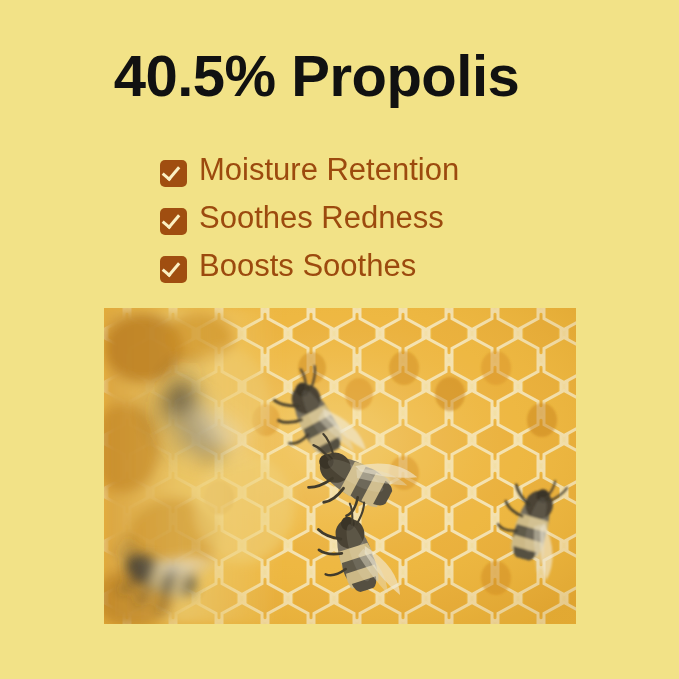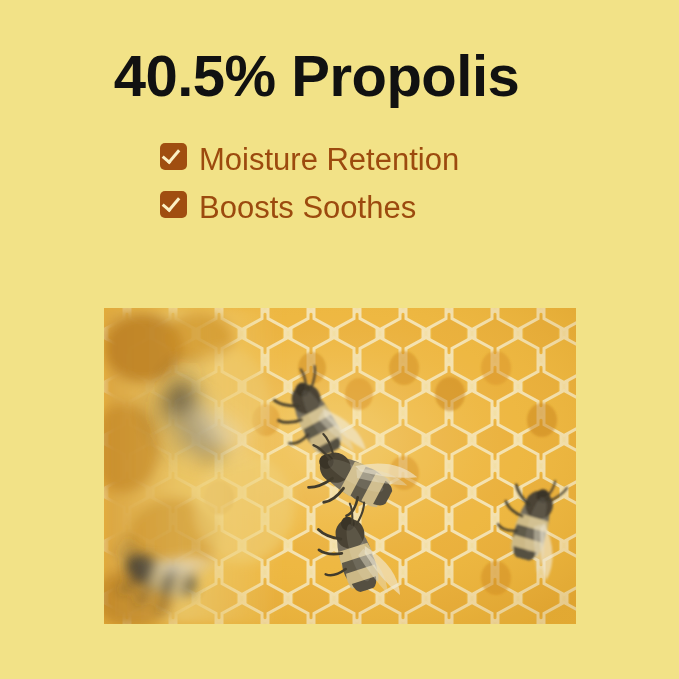--- a/index.html
+++ b/index.html
@@ -39,21 +39,21 @@
 
   
   .benefits {
     position: absolute;
     left: 160px;
     top: 143px;
     width: 420px;
   }
   .benefit-row {
     display: flex;
-    align-items: flex-start;
+    align-items: flex-end;
     height: 44px;
     margin-bottom: 4px;
   }
   .check-box {
     position: relative;
     flex: 0 0 auto;
     width: 27px;
     height: 27px;
     border-radius: 5px;
     background: #A04E10;
@@ -104,20 +104,26 @@
 
   <div class="benefits">
 
     <div class="benefit-row">
       <span class="check-box">
         <span class="tick"></span>
       </span>
       <span class="benefit-label">Moisture Retention</span>
     </div>
 
+    <div class="benefit-row">
+      <span class="check-box">
+        <span class="tick"></span>
+      </span>
+      <span class="benefit-label">Soothes Redness</span>
+    </div>
 
     <div class="benefit-row">
       <span class="check-box">
         <span class="tick"></span>
       </span>
       <span class="benefit-label">Boosts Soothes</span>
     </div>
 
   </div>
 

